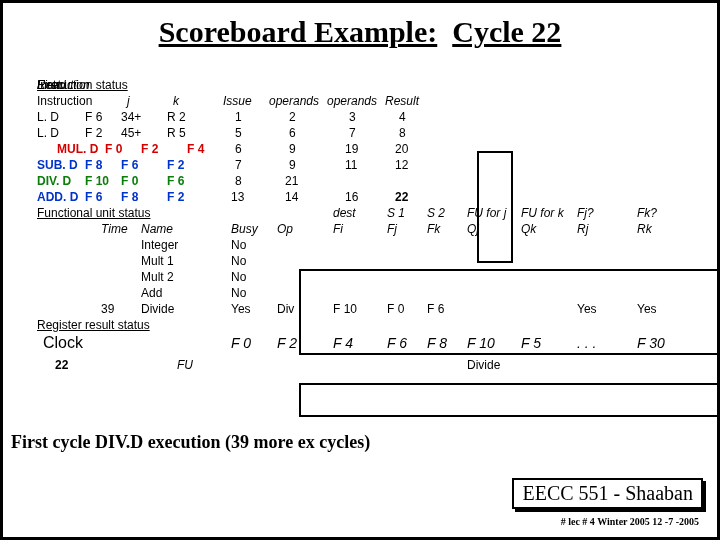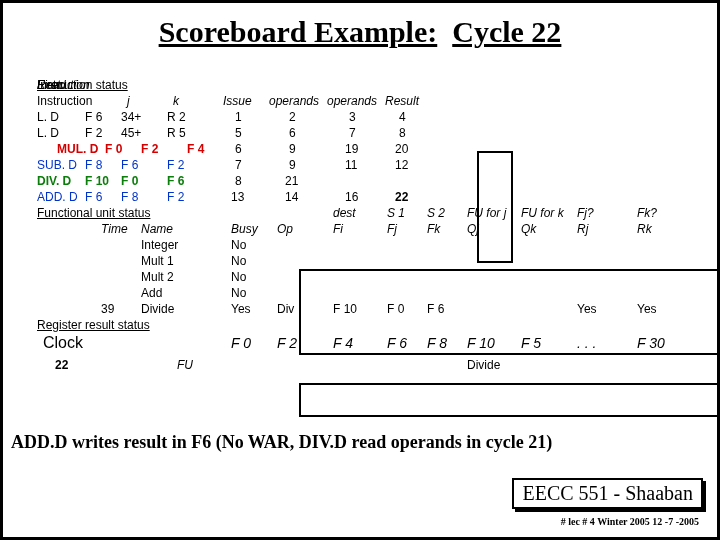--- a/index.html
+++ b/index.html
@@ -20,21 +20,21 @@
   .sheet {
     position: absolute;
     top: 74px; left: 34px;
     font-family: Arial, Helvetica, sans-serif;
     font-size: 12px;
     line-height: 16px;
   }
   .sheet span { position: absolute; white-space: nowrap; }
   .u { text-decoration: underline; }
   .red { color: #d40000; font-weight: 600; padding-left: 20px; }
-  .blue { color: #0033cc; font-weight: 400; }
+  .blue { color: #0033cc; font-weight: 700; }
   .green { color: #0a7d0a; font-weight: 600; }
   .b { font-weight: bold; }
   .i { font-style: italic; }
   .clock { font-size: 16px; }
   .regrow { font-style: italic; font-size: 14px; }
 
   .box-highlight {
     position: absolute;
     border: 2px solid #000;
     background: transparent;
@@ -199,17 +199,17 @@
   <span class="b" style="top:280px;left:18px">22</span>
   <span class="i" style="top:280px;left:140px">FU</span>
   <span style="top:280px;left:430px">Divide</span>
 
   <div class="box-highlight box22"></div>
   <div class="box-highlight box-fu"></div>
   <div class="box-highlight box-reg"></div>
 </div>
 
 <div class="notes">
-  <div>ADD.D writes result in F6 (No WAR, DIV.D read operands in cycle 21)</div>
+  <div>First cycle DIV.D execution (39 more ex cycles)</div>
 </div>
 
 <div class="footer-box">EECC 551 - Shaaban</div>
 <div class="footer-sub">#  lec # 4  Winter 2005   12 -7 -2005</div>
 
 </body></html>

